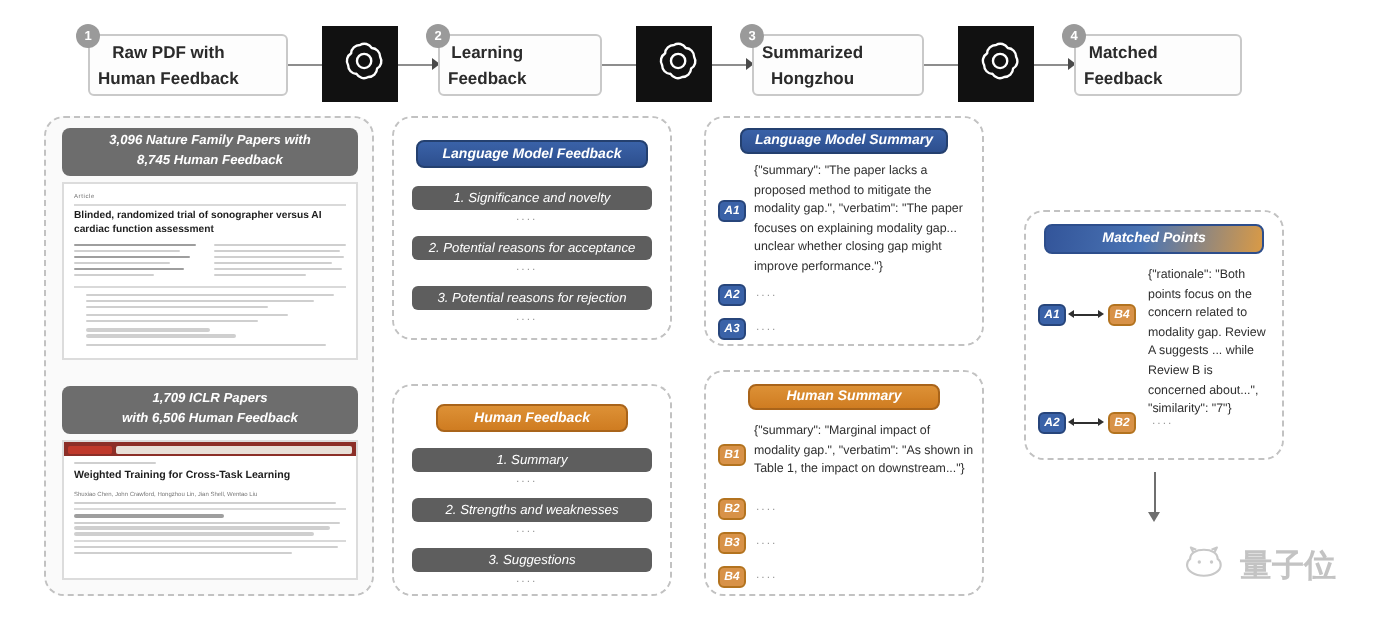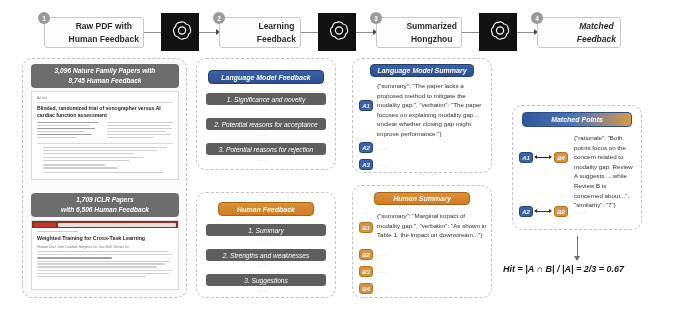--- a/index.html
+++ b/index.html
@@ -8,21 +8,21 @@
     background: #ffffff;
     font-family: "Liberation Sans", sans-serif;
     overflow: hidden;
   }
   #stage { position: relative; width: 700px; height: 311px; background:#fff; }
 
   
   .pipe-box {
     position: absolute; background: #fdfdfd;
     border: 1px solid #c9c9c9; border-radius: 3px;
-    display: flex; align-items: center; justify-content: flex-end;
+    display: flex; align-items: center; justify-content: flex-start;
     text-align: center;
     font-weight: bold; font-size: 8.5px; color: #2b2b2b;
     line-height: 1.45; padding: 2px 4px;
   }
   .step-badge {
     position: absolute; width: 12px; height: 12px; border-radius: 50%;
     background: #9a9a9a; color: #fff;
     font-size: 6.5px; font-weight: bold;
     display: flex; align-items: center; justify-content: center;
     z-index: 5;
@@ -168,21 +168,21 @@
       <svg width="26" height="26" viewBox="0 0 24 24" fill="none" stroke="#ffffff" stroke-width="1.1">
         <path d="M12 3.2c1.9-1.1 4.3-.5 5.4 1.4M17.4 4.6c2.2.1 3.9 1.9 3.9 4.1M21.3 8.7c1.1 1.9.5 4.3-1.4 5.4M19.9 14.1c-.1 2.2-1.9 3.9-4.1 3.9M15.8 18c-1.9 1.1-4.3.5-5.4-1.4M10.4 16.6c-2.2-.1-3.9-1.9-3.9-4.1M6.5 12.5c-1.1-1.9-.5-4.3 1.4-5.4M7.9 7.1c.1-2.2 1.9-3.9 4.1-3.9" stroke-linecap="round"></path>
         <circle cx="13.9" cy="10.6" r="3.3" stroke-width="1.1"></circle>
       </svg>
     </div>
     <div class="connector" style="left:517px;top:32px;width:18px;"></div>
     <div class="arrow-head" style="left:534px;top:29px;"></div>
 
     <div class="step-badge" style="left:531px;top:12px;">4</div>
     <div class="pipe-box" style="left:537px;top:17px;width:84px;height:31px;">
-      <span style="white-space:pre-line;font-style:italic;">Matched
+      <span style="white-space:pre-line;">Matched
 Feedback</span>
     </div>
   </div>
 
   <div class="panel panel-gray" style="left:22px;top:58px;width:165px;height:240px;"></div>
 
   <div class="doc-band" style="left:31px;top:64px;width:148px;height:24px;white-space:pre-line;">3,096 Nature Family Papers with
 8,745 Human Feedback</div>
   <div class="paper-sheet" style="left:31px;top:91px;width:148px;height:89px;">
     <div class="paper-kicker">Article</div>
@@ -297,16 +297,26 @@
     <div class="dbl-l"></div>
       <div class="dbl-line" style="width:12px;"></div>
       <div class="dbl-r"></div>
   </div>
   <div class="tagbox tag-orange" style="left:554px;top:206px;width:14px;height:11px;">B2</div>
   <div class="ellip" style="position:absolute;left:576px;top:208px;">....</div>
 
   <div class="vline" style="left:577px;top:236px;height:22px;"></div>
   <div class="vhead" style="left:574px;top:256px;"></div>
 
-  <div class="formula" style="left:503px;top:264px;">Hit = |A ∩ B| / |A| = 2/3 = 0.67</div>
-
+
+  <div class="watermark" style="left:592px;top:272px;">
+    <span>
+      <svg width="26" height="18" viewBox="0 0 34 22" fill="none" stroke="#bfbfbf" stroke-width="1.4">
+        <path d="M4 9c0-4 4-6 9-6s9 2 9 6c1.5 1 2 2.6 2 4 0 4-5 7-11 7S2 17 2 13c0-1.6.8-3.1 2-4z"></path>
+        <path d="M6 4.5 4.5 1.5 8 3M20 4.5 21.5 1.5 18 3" stroke-linejoin="round"></path>
+        <circle cx="10" cy="11" r="1.1" fill="#bfbfbf" stroke="none"></circle>
+        <circle cx="18" cy="11" r="1.1" fill="#bfbfbf" stroke="none"></circle>
+      </svg>
+    </span>
+    <span>量子位</span>
+  </div>
 
 </div>
 
 </body></html>

